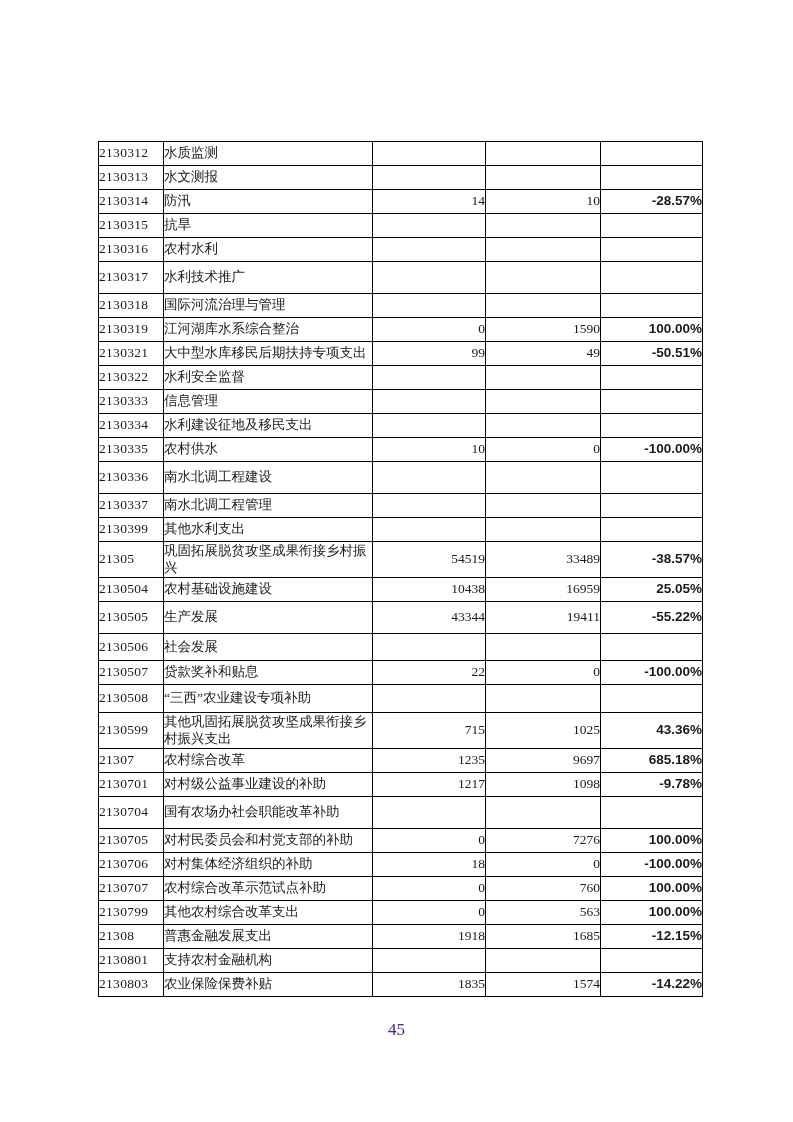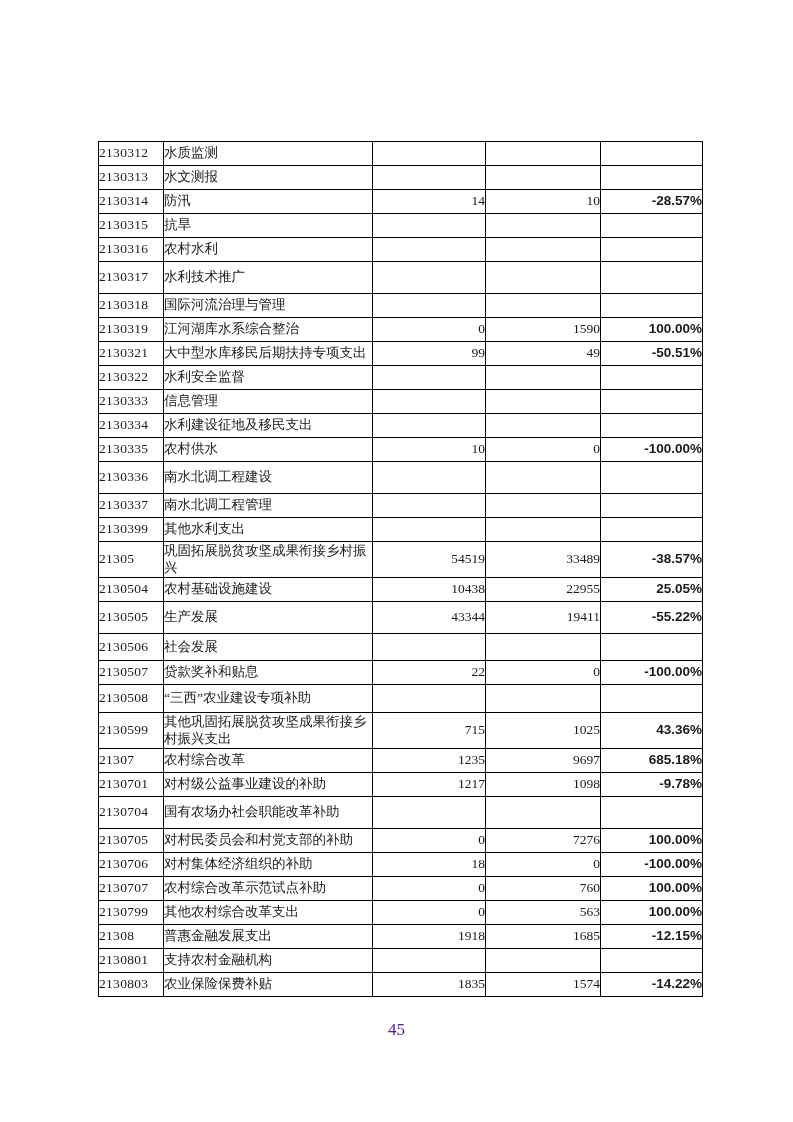--- a/index.html
+++ b/index.html
@@ -200,21 +200,21 @@
           <td class="code-cell">21305</td>
           <td class="name-cell">巩固拓展脱贫攻坚成果衔接乡村振兴</td>
           <td class="value-cell">54519</td>
           <td class="value-cell">33489</td>
           <td class="change-cell">-38.57%</td>
         </tr>
         <tr style="height: 24px;">
           <td class="code-cell">2130504</td>
           <td class="name-cell">农村基础设施建设</td>
           <td class="value-cell">10438</td>
-          <td class="value-cell">22955</td>
+          <td class="value-cell">16959</td>
           <td class="change-cell">25.05%</td>
         </tr>
         <tr style="height: 32px;">
           <td class="code-cell">2130505</td>
           <td class="name-cell">生产发展</td>
           <td class="value-cell">43344</td>
           <td class="value-cell">19411</td>
           <td class="change-cell">-55.22%</td>
         </tr>
         <tr style="height: 27px;">

